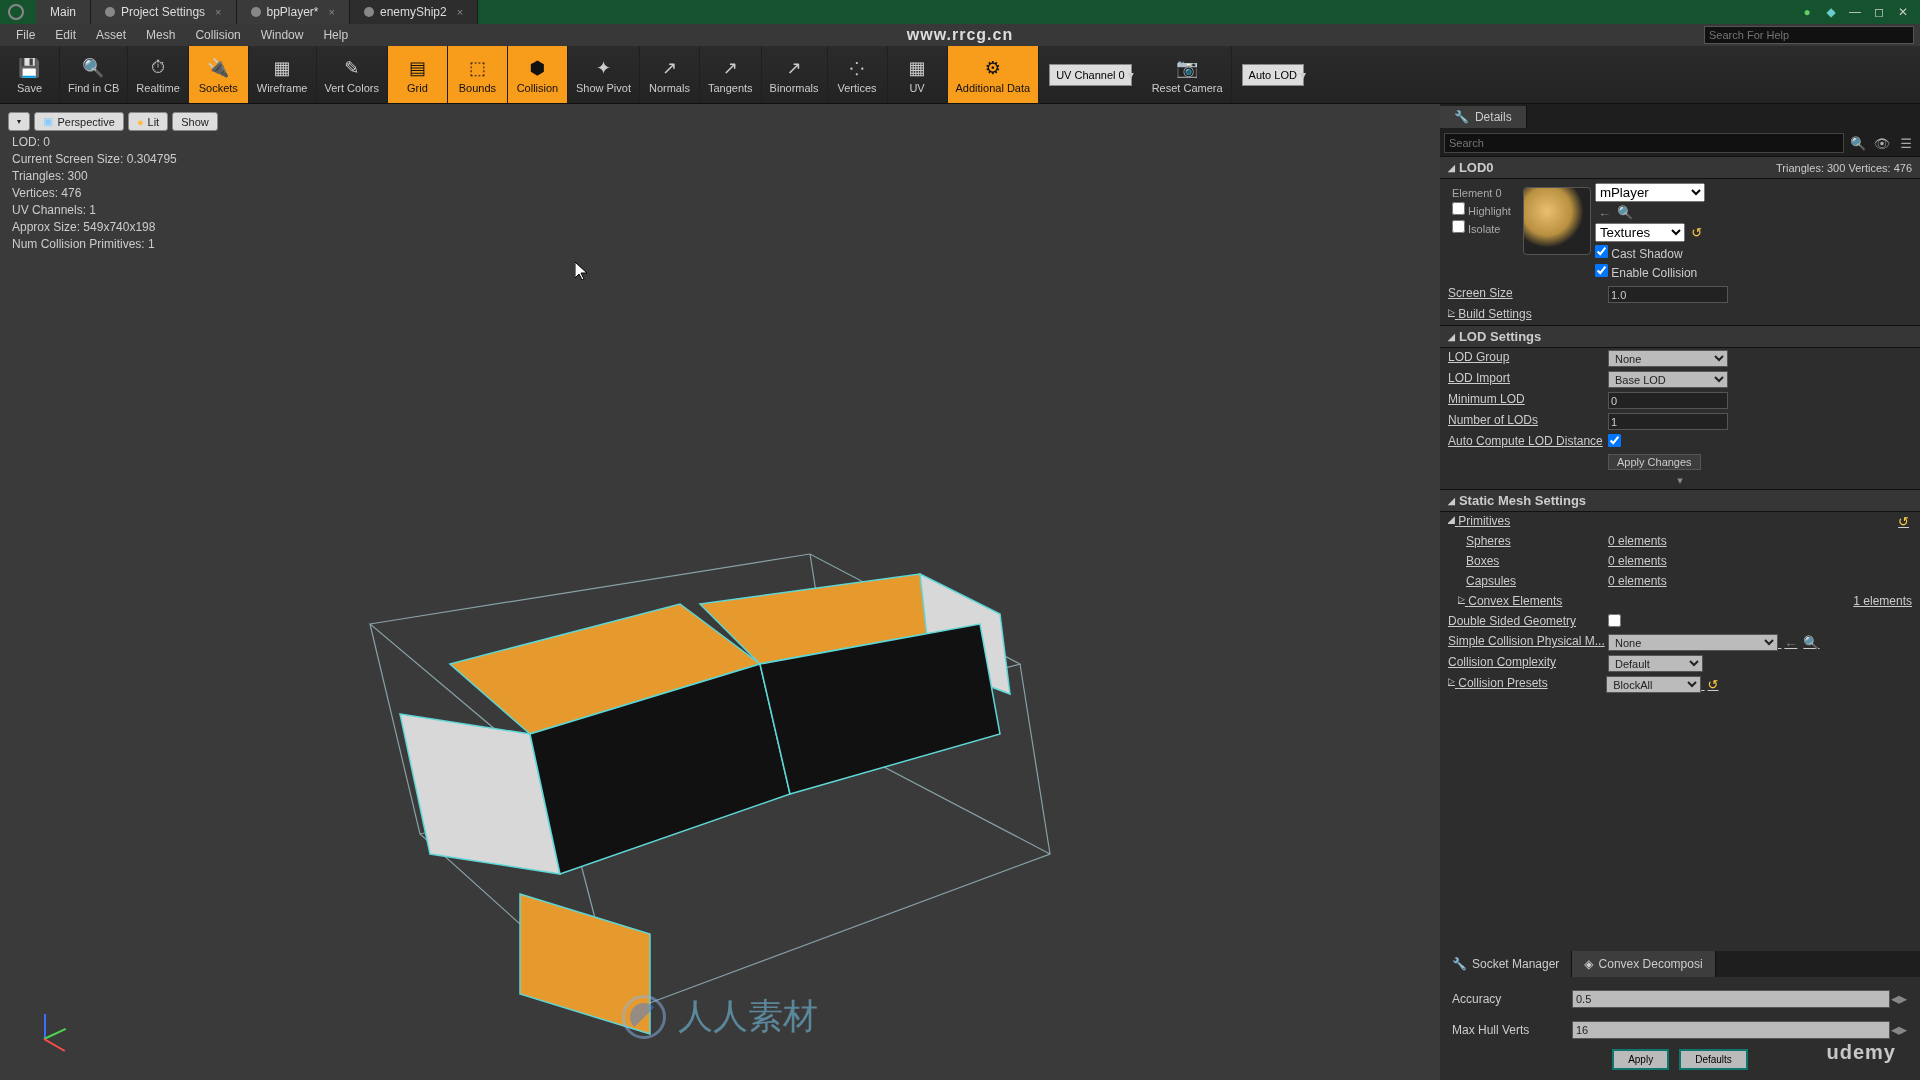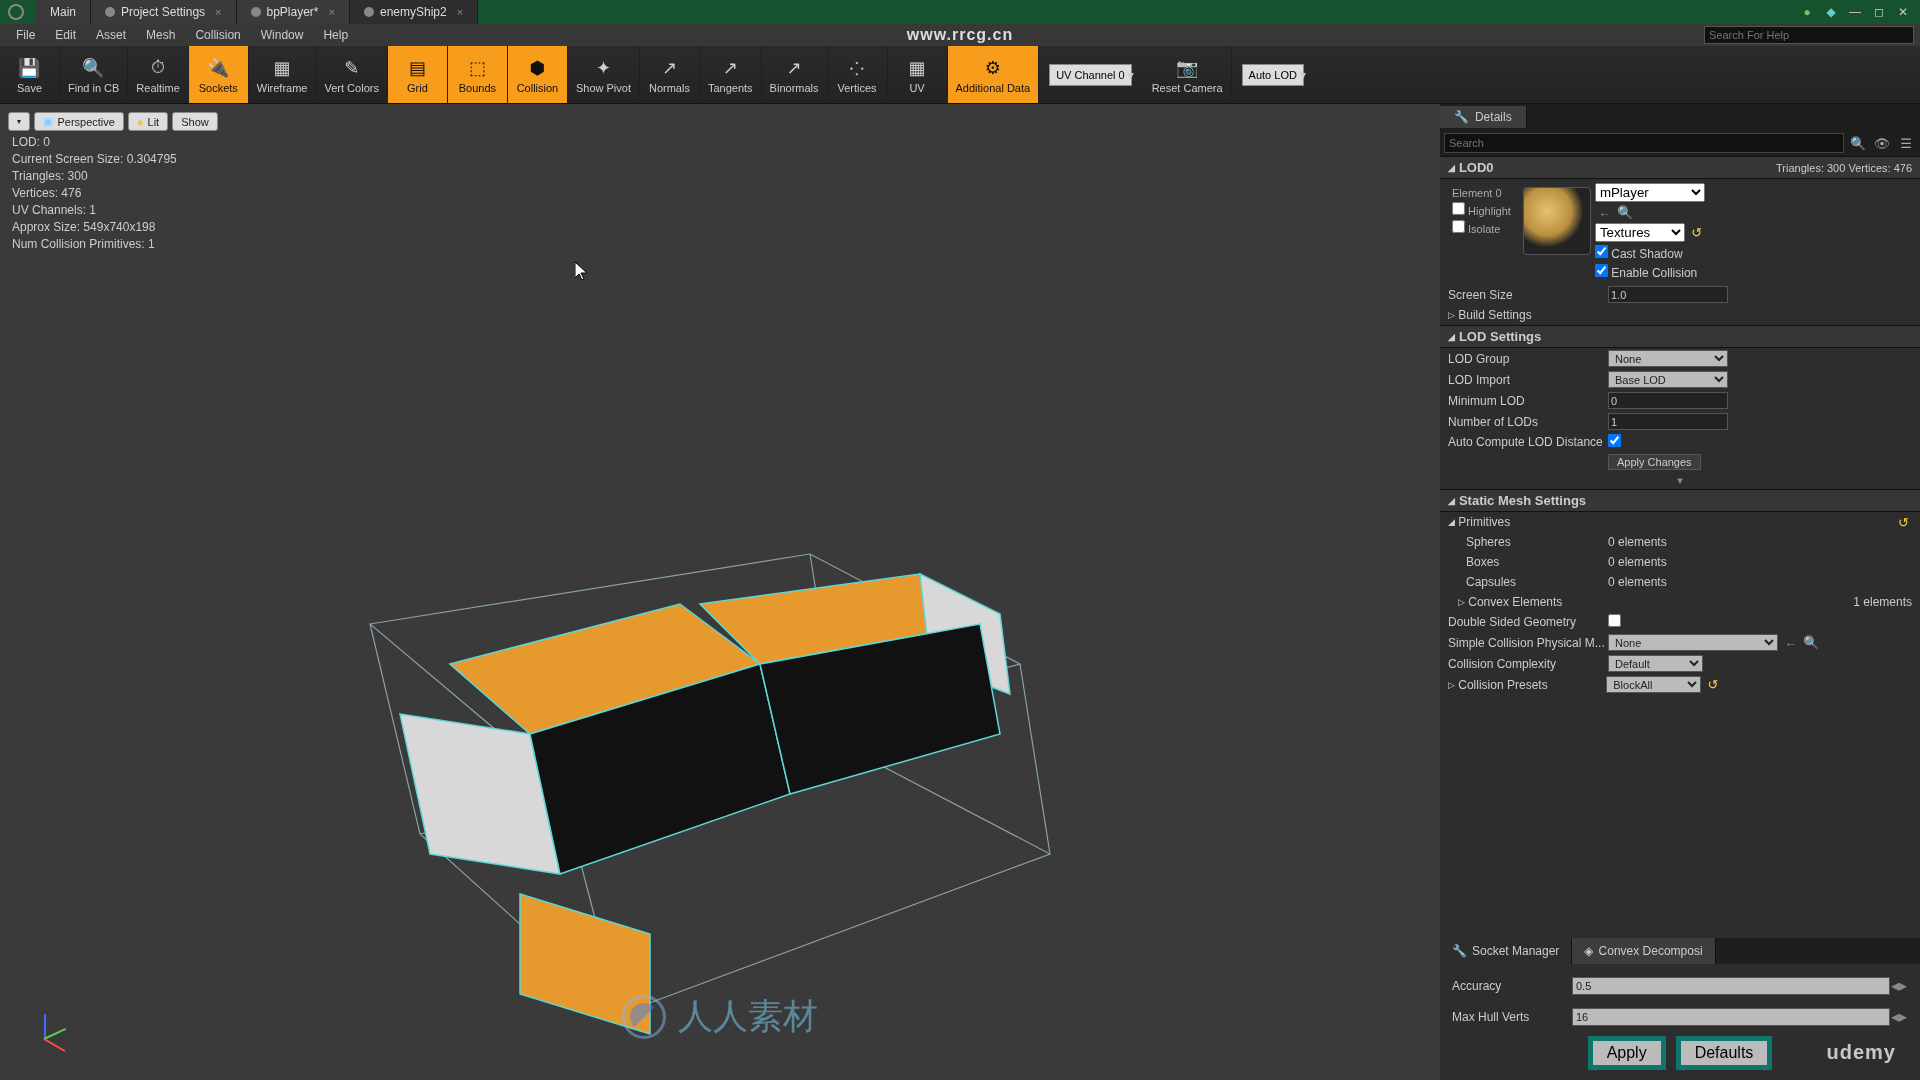--- a/index.html
+++ b/index.html
@@ -59,21 +59,21 @@
 .panel-tab { height:26px; display:flex; align-items:center; background:#1e1e1e; }
 .panel-tab .t { padding:4px 14px; background:#3d3d3d; font-size:12px; border-right:1px solid #111; cursor:pointer; display:flex; align-items:center; gap:6px; }
 .panel-search { height:26px; background:#1e1e1e; display:flex; align-items:center; padding:2px 4px; gap:4px; }
 .panel-search input { flex:1; height:20px; background:#111; border:1px solid #444; color:#999; font-size:11px; padding:0 4px; }
 .panel-search .ico { width:20px; height:20px; display:flex; align-items:center; justify-content:center; color:#aaa; cursor:pointer; font-size:13px; }
 
 .details-body { flex:1; overflow-y:auto; font-size:12px; }
 .cat-header { background:#363636; padding:3px 8px; font-weight:bold; font-size:13px; border-top:1px solid #111; border-bottom:1px solid #111; display:flex; align-items:center; }
 .cat-header .tri { font-size:9px; margin-right:4px; }
 .cat-header .info { margin-left:auto; font-weight:normal; font-size:11px; }
-.prop-row { display:flex; align-items:center; padding:2px 8px; min-height:20px; }
+.prop-row { display:flex; padding:2px 8px; min-height:20px;text-decoration:underline; }
 .prop-row .pname { width:160px; font-size:12px; color:#ccc; }
 .prop-row .indent { padding-left:18px; }
 .prop-row .pval { flex:1; }
 .prop-row select, .prop-row input[type=text] { width:120px; height:17px; background:#222; border:1px solid #555; color:#ccc; font-size:11px; padding:0 2px; }
 .prop-row select.light { background:#bbb; color:#222; }
 .prop-row input[type=checkbox] { width:13px; height:13px; }
 .prop-row .btn { background:#3d3d3d; border:1px solid #555; color:#ccc; font-size:11px; padding:1px 8px; cursor:pointer; }
 .thumb { width:68px; height:68px; background:radial-gradient(circle at 35% 35%, #e8c070 0%, #b89040 40%, #222 60%); border:1px solid #555; border-radius:4px; margin:4px; }
 .lod0-row { display:flex; padding:4px; }
 .lod0-left { display:flex; flex-direction:column; gap:3px; padding:4px 8px; font-size:11px; color:#aaa; }
@@ -85,21 +85,21 @@
 
 .bottom-tabs { height:26px; background:#1e1e1e; display:flex; }
 .bottom-tabs .t { padding:4px 12px; background:#2d2d2d; font-size:12px; border-right:1px solid #111; cursor:pointer; display:flex; align-items:center; gap:5px; }
 .bottom-tabs .t.active { background:#3d3d3d; }
 .convex-panel { background:#2d2d2d; padding:6px 4px; }
 .convex-panel .row { display:flex; align-items:center; padding:6px 8px; }
 .convex-panel .row .lbl { width:120px; font-size:12px; }
 .convex-panel .row input { flex:1; height:18px; background:#bbb; border:1px solid #555; font-size:11px; padding:0 3px; color:#222; }
 .convex-panel .row .spin { width:18px; text-align:center; color:#888; }
 .convex-panel .btns { display:flex; gap:10px; justify-content:center; padding:4px; }
-.convex-panel .btns button { background:#bbb; border:5px solid #0f766e; font-size:16px; padding:3px 14px; cursor:pointer; }
+.convex-panel .btns button { background:#bbb; border:2px solid #0f766e; font-size:10px; padding:3px 14px; cursor:pointer; }
 
 .udemy-wm { position:absolute; right:24px; bottom:16px; font-size:20px; color:#eee; font-weight:bold; letter-spacing:1px; opacity:.8; }
 .center-wm { position:absolute; left:50%; bottom:40px; transform:translateX(-50%); display:flex; align-items:center; gap:12px; opacity:.5; }
 .center-wm .circ { width:44px; height:44px; border:3px solid #88b5e8; border-radius:50%; position:relative; }
 .center-wm .circ::after { content:''; position:absolute; inset:5px; background:linear-gradient(135deg,#4a7fd8 50%,transparent 50%); border-radius:50%; }
 .center-wm .txt { font-size:35px; color:#7dd3fc; }
 </style>
 </head>
 <body>
 

